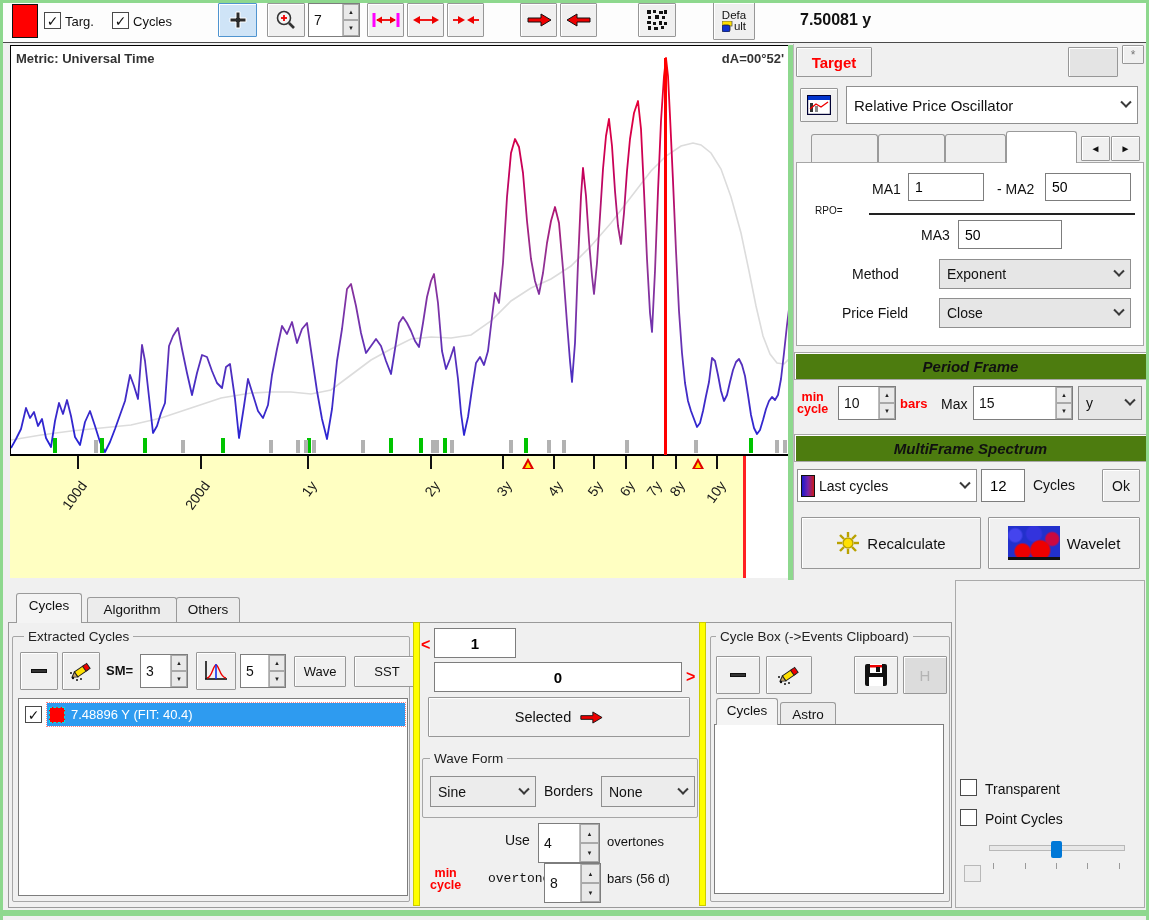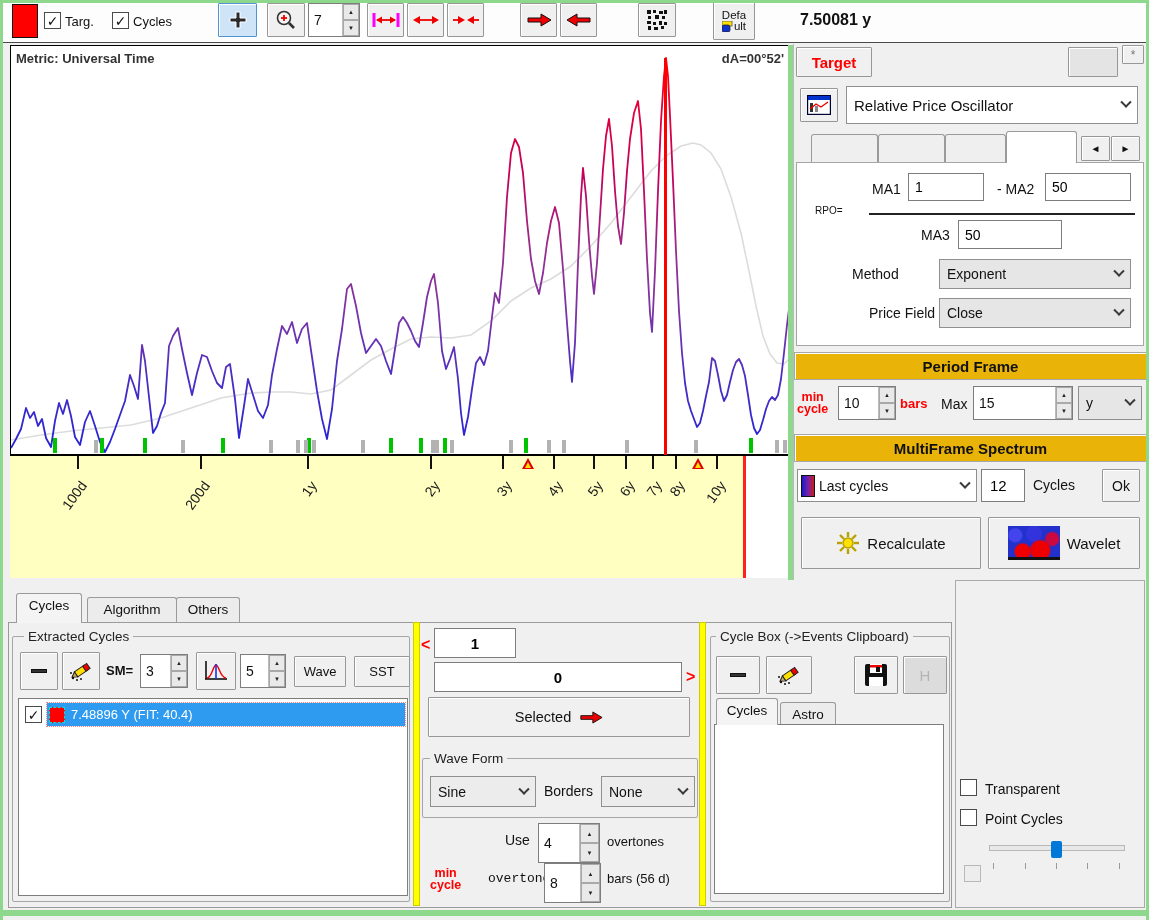--- a/index.html
+++ b/index.html
@@ -30,22 +30,22 @@
   .cb { position:absolute; width:17px; height:17px; background:#fff; border:1.5px solid #4a4a4a;
     display:flex; align-items:center; justify-content:center; font-size:14px; font-weight:bold; line-height:1; }
   .lbl { position:absolute; white-space:nowrap; }
   .spin { position:absolute; background:#fff; border:1px solid #7d7d7d; display:flex; }
   .spin .val { flex:1; display:flex; align-items:center; padding-left:5px; font-size:14px; }
   .spin .ud { width:17px; display:flex; flex-direction:column; border-left:1px solid #bbb; }
   .spin .ud div { flex:1; background:#e9e9e9; border:1px solid #a9a9a9; font-size:6px;
     display:flex; align-items:center; justify-content:center; color:#222; }
   .redtx { color:#f00; font-weight:bold; }
   .hdrbar { position:absolute; border:1px solid #a8a8a8; box-shadow:inset 1px 1px 0 #fff;
-    background:#eab308; display:flex; align-items:center; justify-content:center;
-    font-weight:bold; font-size:15px; }
+    background:#4d7c0f; display:flex; align-items:center; justify-content:center;
+    font-weight:bold; font-style:italic; font-size:15px; }
   .groupbox { position:absolute; border:1px solid #a6a6a6; border-radius:2px; }
   .legend { position:absolute; background:#f0f0f0; padding:0 4px; font-size:13.5px; color:#222; white-space:nowrap; z-index:3; }
   .tab { position:absolute; background:#ececec; border:1px solid #9a9a9a; border-bottom:none;
     border-radius:3px 3px 0 0; display:flex; align-items:flex-start; justify-content:center;
     padding-top:4px; font-size:13.5px; }
   .tab.active { background:#f4f4f4; z-index:4; }
   .tab.blank { background:#efefef; }
   
   #chart-wrap { position:absolute; left:10px; top:45px; width:780px; height:411px;
     background:#fff; border:1px solid #000; border-bottom:2px solid #000; z-index:1; }
@@ -298,21 +298,21 @@
       <input class="sunk abs" style="left: 248px; top: 10px; width: 86px; height: 28px; padding-left: 6px; font-size: 14px;" value="50">
       <div class="lbl" style="left:18px;top:42px;font-size:10px;">RPO=</div>
       <div class="abs" style="left:72px;top:50px;width:266px;height:2px;background:#222;"></div>
       <div class="lbl" style="left:124px;top:64px;font-size:14px;">MA3</div>
       <input class="sunk abs" style="left: 161px; top: 57px; width: 104px; height: 29px; padding-left: 6px; font-size: 14px;" value="50">
       <div class="lbl" style="left:55px;top:103px;font-size:14px;">Method</div>
       <div class="dd gray" style="left:142px;top:96px;width:192px;height:30px;">
         <span>Exponent</span>
         <span class="chev"></span>
       </div>
-      <div class="lbl" style="left:45px;top:142px;font-size:14px;margin-left:27px;">Price Field</div>
+      <div class="lbl" style="left:45px;top:142px;font-size:14px;">Price Field</div>
       <div class="dd gray" style="left:142px;top:135px;width:192px;height:30px;">
         <span>Close</span>
         <span class="chev"></span>
       </div>
     </div>
 
     <div class="hdrbar" style="left:0px;top:308px;width:353px;height:28px;">
       <span>Period Frame</span>
     </div>
 
@@ -438,21 +438,21 @@
     <div class="spin" style="left:240px;top:74px;width:46px;height:34px;">
       <div class="val">5</div>
       <div class="ud">
         <div>▲</div>
         <div>▼</div>
       </div>
     </div>
     <div class="btn" style="left:294px;top:76px;width:52px;height:31px;">
       <span>Wave</span>
     </div>
-    <div class="btn" style="left:354px;top:76px;width:56px;height:31px;">
+    <div class="btn" style="left:354px;top:76px;width:66px;height:31px;">
       <span>SST</span>
     </div>
 
     <div class="sunk abs" style="left:18px;top:118px;width:390px;height:198px;">
       <div class="abs" style="left:2px;top:4px;width:384px;height:23px;display:flex;align-items:center;">
         <div class="cb" style="position:static;margin-left:4px;">✓</div>
         <div style="display:flex;align-items:center;background:#2e9bf0;height:23px;flex:1;margin-left:5px;outline:1px dotted #ff8080;">
           <span style="width:16px;height:16px;background:#ff0000;border:1px dashed #00e0e0;margin:0 6px 0 2px;"></span>
           <span class="seltext">7.48896 Y (FIT: 40.4)</span>
         </div>

